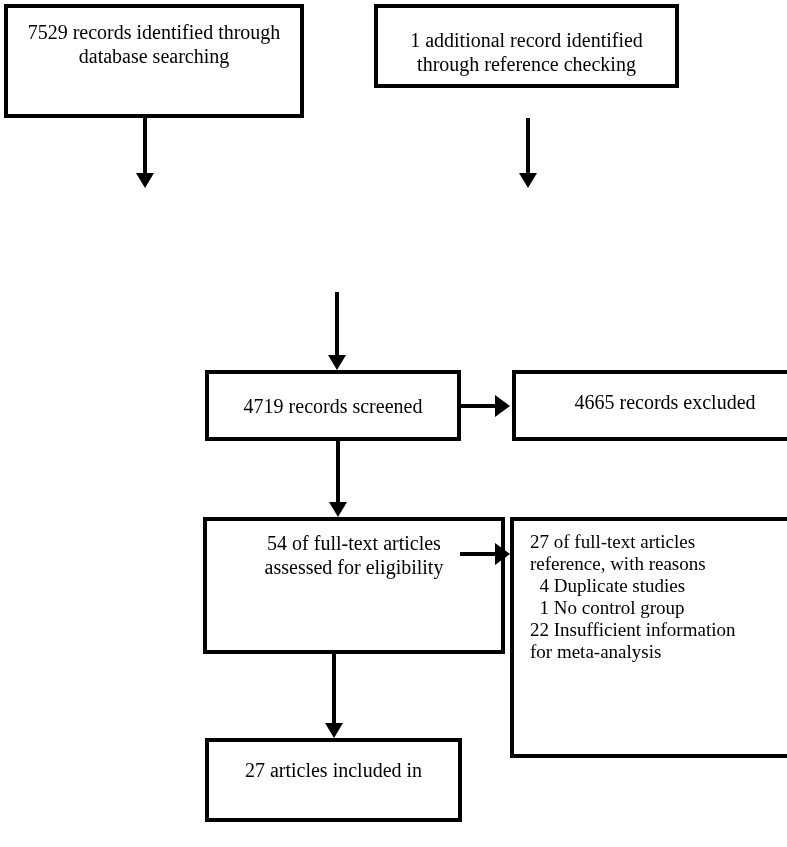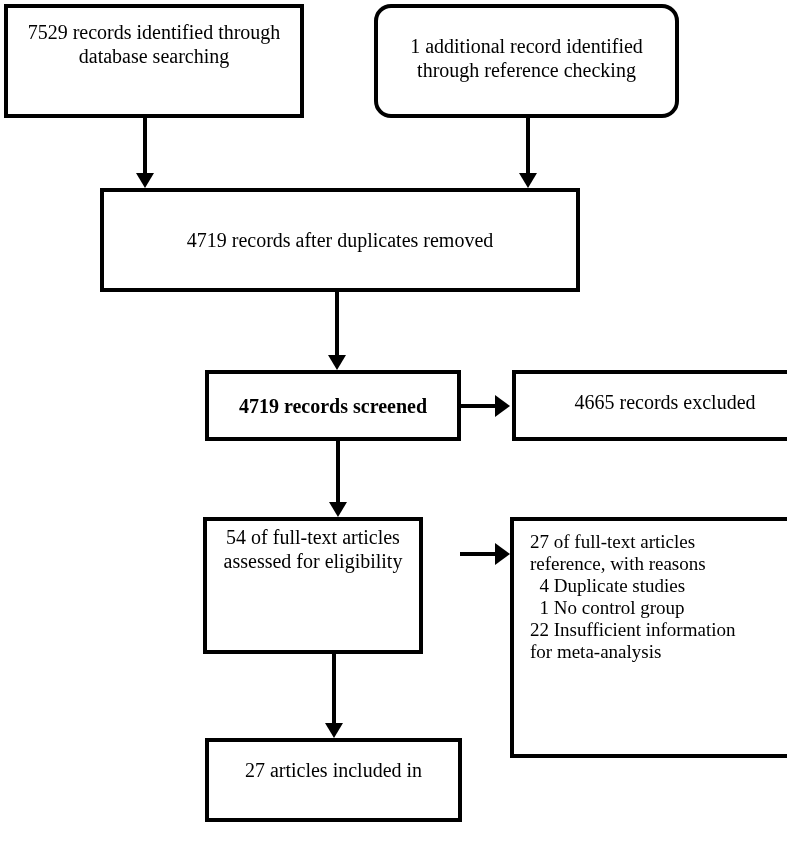--- a/index.html
+++ b/index.html
@@ -27,25 +27,25 @@
   }
   .fbox.center-v {
     display: flex;
     flex-direction: column;
     justify-content: center;
   }
   .fbox .line { white-space: pre; }
 
   
   .b-identified   { left: 4px;   top: 4px;   width: 300px; height: 114px; padding-top: 12px; }
-  .b-additional   { left: 374px; top: 4px;   width: 305px; height: 114px; padding-top: 26px; border-radius: 17px; }
+  .b-additional   { left: 374px; top: 4px;   width: 305px; height: 84px; padding-top: 20px; }
   .b-duplicates   { left: 100px; top: 188px; width: 480px; height: 104px; }
-  .b-screened     { left: 205px; top: 370px; width: 256px; height: 71px; font-weight: bold; }
+  .b-screened     { left: 205px; top: 370px; width: 256px; height: 71px; }
   .b-excluded     { left: 512px; top: 370px; width: 306px; height: 71px; padding-bottom: 8px; }
-  .b-fulltext     { left: 203px; top: 517px; width: 220px; height: 137px; padding-top: 4px; }
+  .b-fulltext     { left: 203px; top: 517px; width: 302px; height: 137px; padding-top: 10px; }
   .b-reasons      { left: 510px; top: 517px; width: 290px; height: 241px;
                     text-align: left; padding: 10px 4px 0 16px;
                     font-size: 19px; line-height: 22px; }
   .b-included     { left: 205px; top: 738px; width: 257px; height: 84px; padding-top: 16px; }
 
   
   .vshaft { position: absolute; width: 4px; background: #000000; }
   .vhead  { position: absolute; width: 0; height: 0;
             border-left: 9px solid transparent;
             border-right: 9px solid transparent;
@@ -64,23 +64,20 @@
   <div class="fbox b-identified">
     <div class="line">7529 records identified through</div>
     <div class="line">database searching</div>
   </div>
 
   <div class="fbox b-additional">
     <div class="line">1 additional record identified</div>
     <div class="line">through reference checking</div>
   </div>
 
-  <div class="fbox b-duplicates center-v">
-    <div class="line">4719 records after duplicates removed</div>
-  </div>
 
   <div class="fbox b-screened center-v">
     <div class="line">4719 records screened</div>
   </div>
 
   <div class="fbox b-excluded center-v">
     <div class="line">4665 records excluded</div>
   </div>
 
   <div class="fbox b-fulltext">

